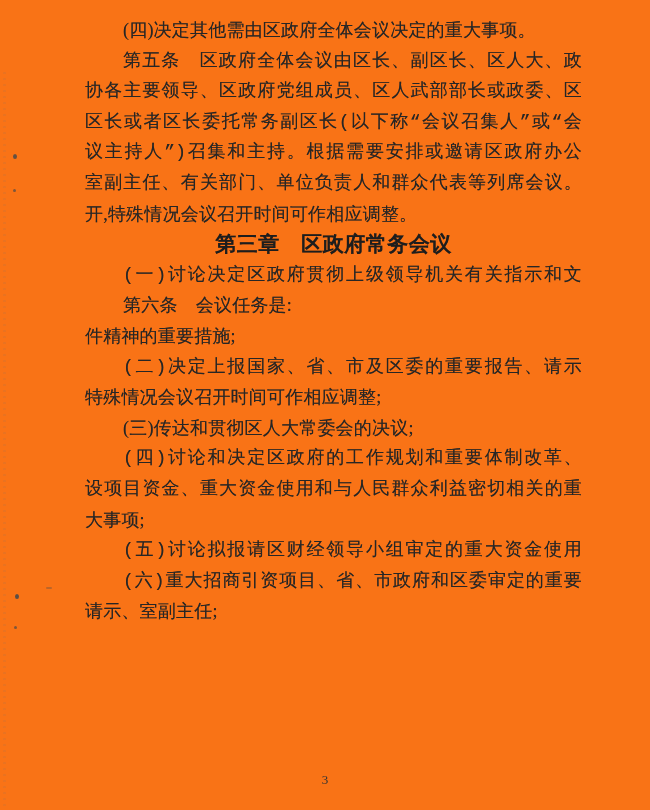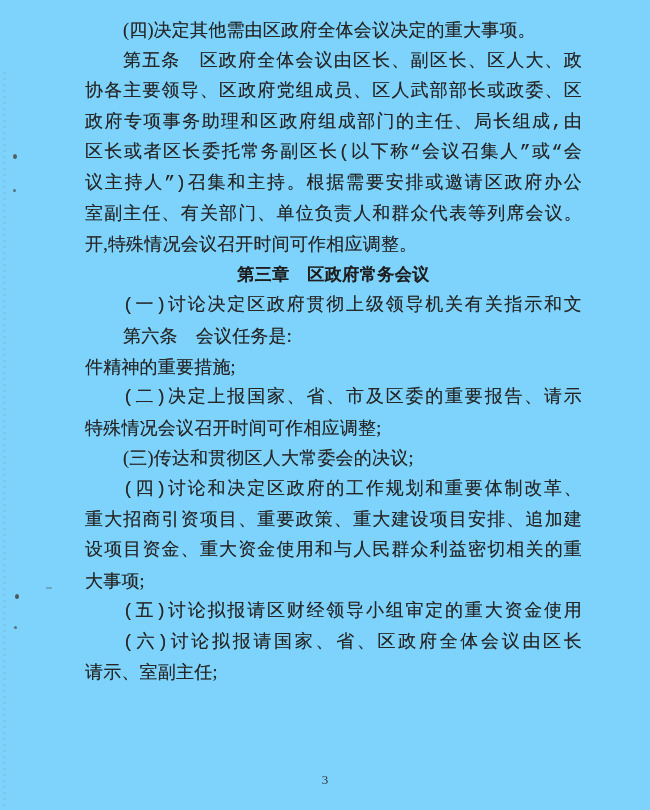--- a/index.html
+++ b/index.html
@@ -8,21 +8,21 @@
     width: 650px;
     height: 810px;
     background: #fcfcfa;
     overflow: hidden;
   }
   .page {
     position: absolute;
     left: 0; top: 0;
     width: 650px;
     height: 810px;
-    background: #7dd3fc;
+    background: #f97316;
     font-family: "Liberation Serif", "DejaVu Serif", serif;
   }
   .doc {
     position: absolute;
     left: 85px;
     top: 15px;
     width: 497px;
   }
   .line {
     height: 30.6px;
@@ -36,21 +36,21 @@
   .indent { text-indent: 38px; }
   .just {
     text-align: justify;
     text-align-last: justify;
     white-space: normal;
     font-family: Liberation Mono, monospace;
   }
   .heading {
     font-family: "Liberation Sans", "DejaVu Sans", sans-serif;
     font-weight: bold;
-    font-size: 17px;
+    font-size: 21px;
     text-align: center;
     text-indent: 0;
     letter-spacing: 0.5px;
     color: #1d1d1d;
   }
   .pagenum {
     position: absolute;
     left: 0;
     top: 770px;
     width: 650px;
@@ -94,36 +94,34 @@
   <div class="speck s1"></div>
   <div class="speck s2"></div>
   <div class="speck s3"></div>
   <div class="speck s4"></div>
   <div class="speck s5"></div>
 
   <div class="doc">
     <div class="line indent">(四)决定其他需由区政府全体会议决定的重大事项。</div>
     <div class="line indent just">第五条　区政府全体会议由区长、副区长、区人大、政</div>
     <div class="line just">协各主要领导、区政府党组成员、区人武部部长或政委、区</div>
-    <div class="line just">政府专项事务助理和区政府组成部门的主任、局长组成,由</div>
     <div class="line just">区长或者区长委托常务副区长(以下称“会议召集人”或“会</div>
     <div class="line just">议主持人”)召集和主持。根据需要安排或邀请区政府办公</div>
     <div class="line just">室副主任、有关部门、单位负责人和群众代表等列席会议。</div>
     <div class="line">开,特殊情况会议召开时间可作相应调整。</div>
     <div class="line heading">第三章　区政府常务会议</div>
     <div class="line indent just">(一)讨论决定区政府贯彻上级领导机关有关指示和文</div>
     <div class="line indent">第六条　会议任务是:</div>
     <div class="line">件精神的重要措施;</div>
     <div class="line indent just">(二)决定上报国家、省、市及区委的重要报告、请示</div>
     <div class="line">特殊情况会议召开时间可作相应调整;</div>
     <div class="line indent">(三)传达和贯彻区人大常委会的决议;</div>
     <div class="line indent just">(四)讨论和决定区政府的工作规划和重要体制改革、</div>
-    <div class="line just">重大招商引资项目、重要政策、重大建设项目安排、追加建</div>
     <div class="line just">设项目资金、重大资金使用和与人民群众利益密切相关的重</div>
     <div class="line">大事项;</div>
     <div class="line indent just">(五)讨论拟报请区财经领导小组审定的重大资金使用</div>
-    <div class="line indent just">(六)讨论拟报请国家、省、区政府全体会议由区长</div>
+    <div class="line indent just">(六)重大招商引资项目、省、市政府和区委审定的重要</div>
     <div class="line">请示、室副主任;</div>
   </div>
 
   <div class="pagenum">3</div>
 
 </div>
 
 </body></html>

